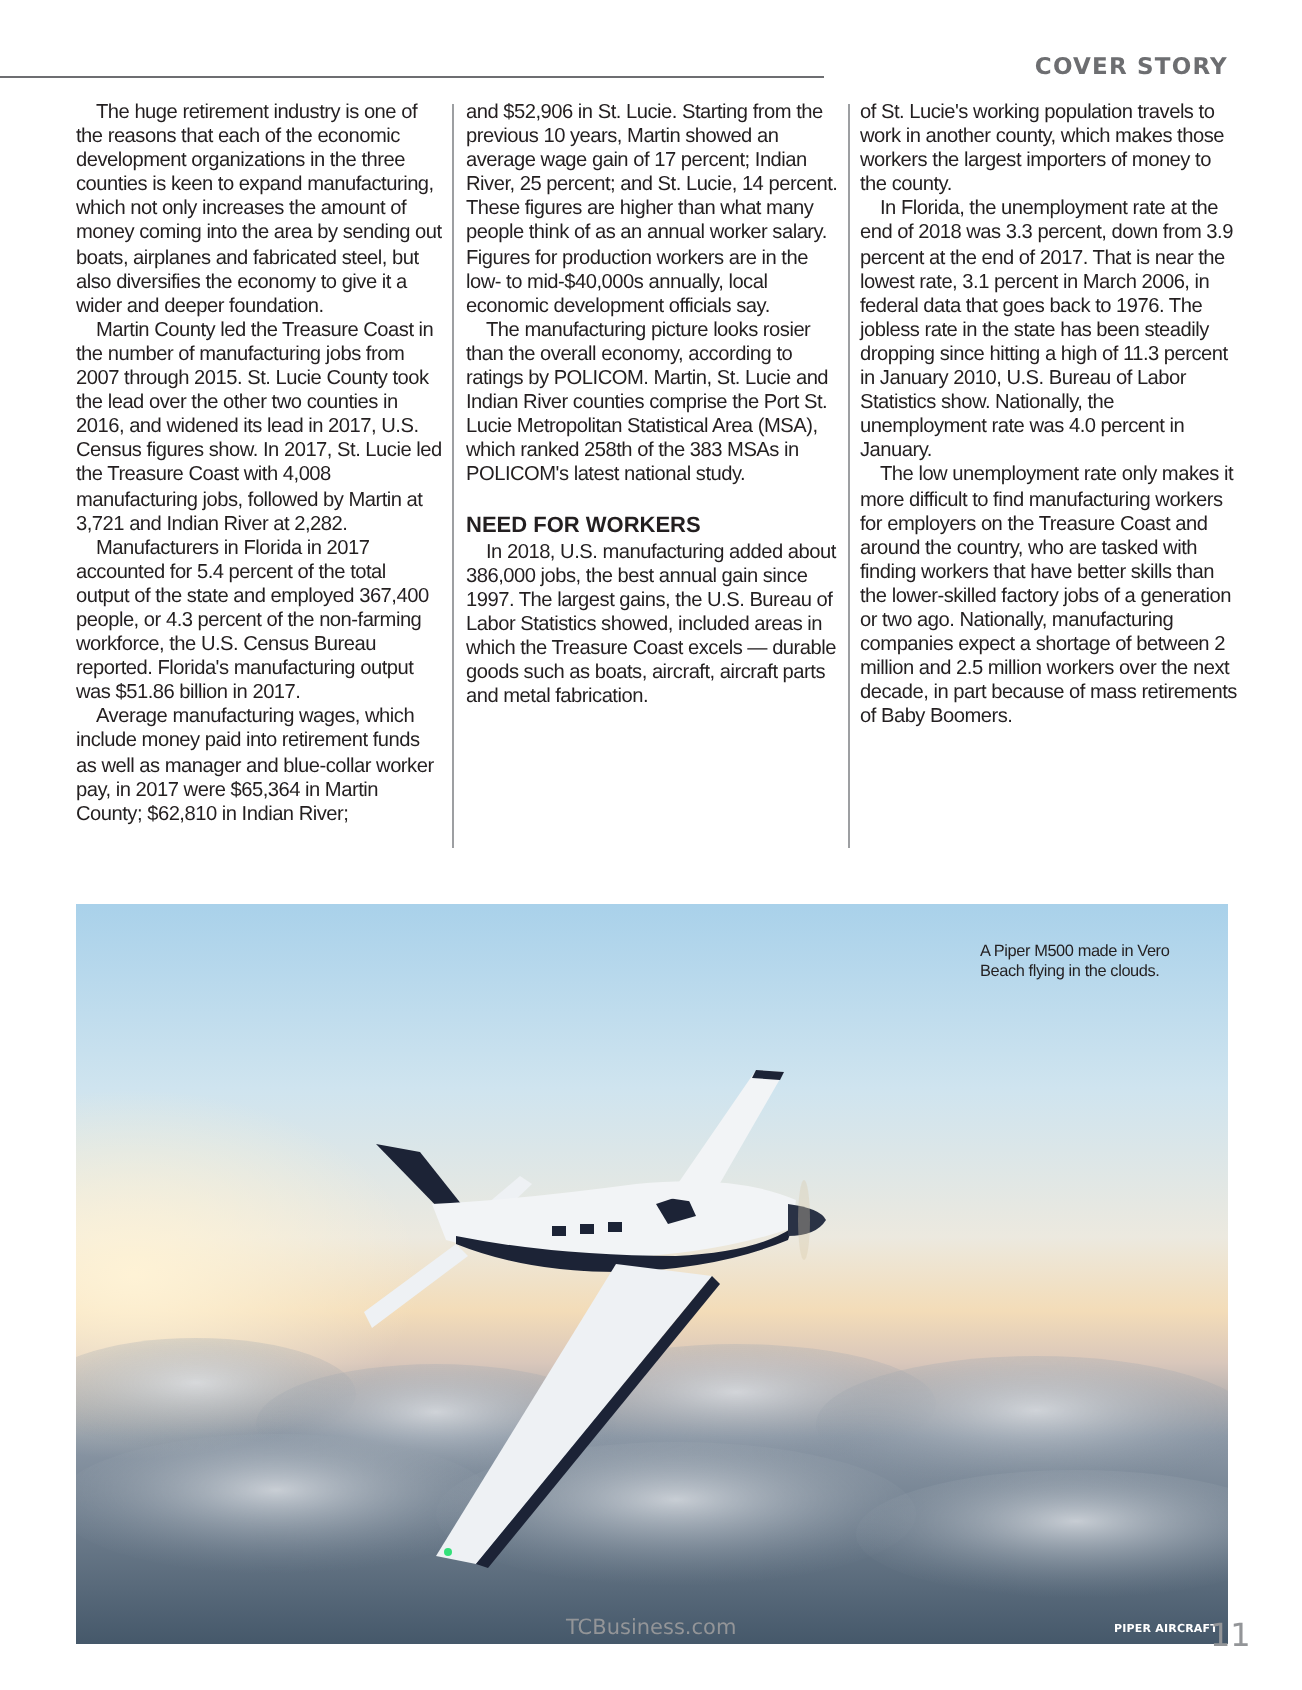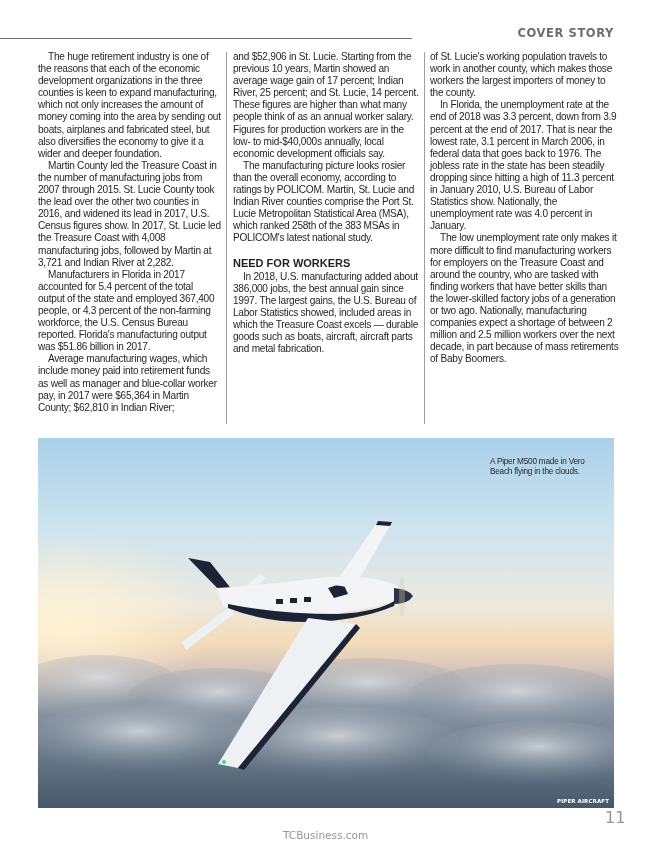--- a/index.html
+++ b/index.html
@@ -17,29 +17,29 @@
     .col3 { left: 430px; width: 190px; }
     .col p { margin: 0; text-indent: 10px; }
     .col p.cont { text-indent: 0; }
     .col h3 { margin: 12px 0 1px 0; font-family: "Liberation Sans", sans-serif; font-weight: bold;
               font-size: 11px; letter-spacing: 0; line-height: 13px; }
 
     .divider { position: absolute; top: 52px; width: 1px; height: 372px; background: #9d9fa2; }
     .divider1 { left: 226px; }
     .divider2 { left: 424px; }
 
-    .photo { position: absolute; left: 38px; top: 438px; width: 576px; height: 370px; overflow: hidden; }
+    .photo { position: absolute; left: 38px; top: 452px; width: 576px; height: 370px; overflow: hidden; }
     .photo svg { display: block; }
     .caption { position: absolute; right: 22px; top: 19px; width: 102px; font-size: 8.2px;
                line-height: 10px; color: #231f20; font-family: "Liberation Sans", sans-serif; letter-spacing: -0.2px; }
     .credit { position: absolute; right: 5px; bottom: 4px; font-size: 5.5px; font-weight: bold;
               color: #ffffff; font-family: "DejaVu Sans", sans-serif; letter-spacing: 0.1px; }
 
     .footer-site { position: absolute; left: 283px; top: 808px; font-family: "DejaVu Sans", sans-serif;
-                   font-size: 10.5px; color: #939598; margin-top: 21px; }
+                   font-size: 10.5px; color: #939598; }
     .footer-page { position: absolute; left: 605px; top: 808px; font-family: "DejaVu Sans", sans-serif;
                    font-size: 16px; color: #939598; }
   </style>
 </head>
 <body>
 
 <div class="header-rule"></div>
 <div class="section-label">COVER STORY</div>
 
 <div class="col col1">

